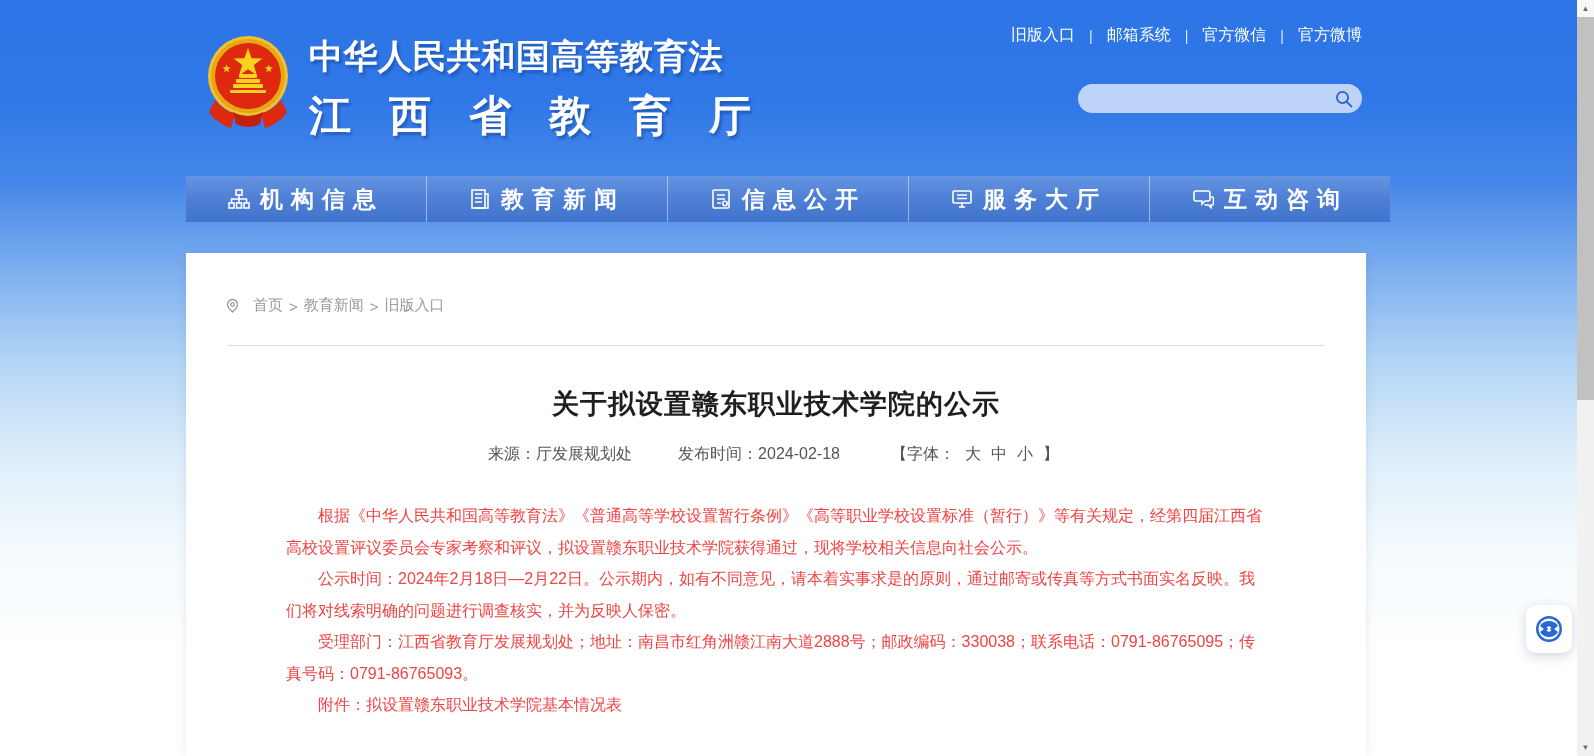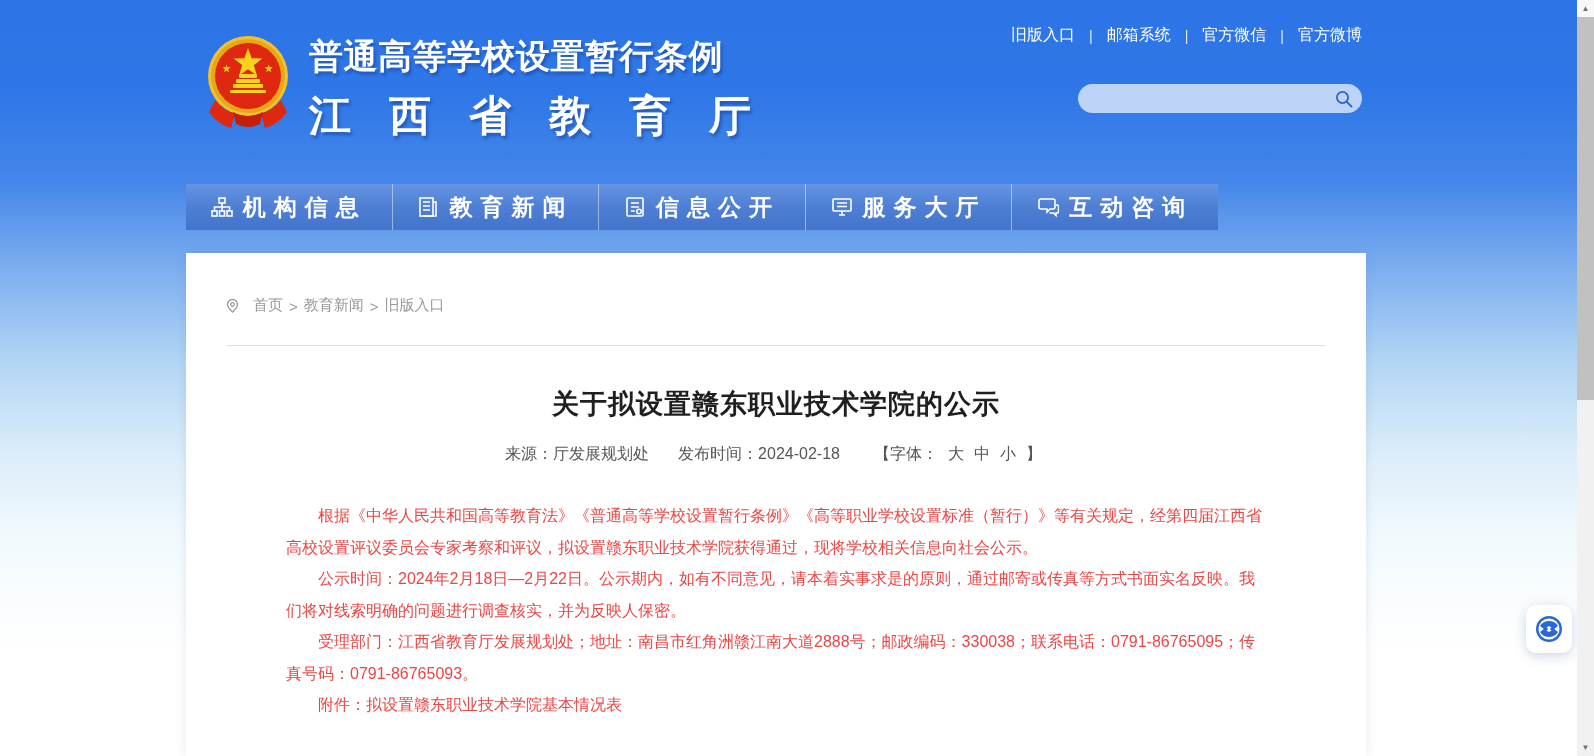--- a/index.html
+++ b/index.html
@@ -18,40 +18,40 @@
   .emblem { width:90px; height:96px; flex:0 0 auto; }
   .org-text { margin-left:16px; color:#fff; }
   .org-line1 { font-size:34px; font-weight:bold; letter-spacing:0.5px; text-shadow:2px 3px 3px rgba(10,50,130,.45); white-space:nowrap; }
   .org-line2 { margin-top:8px; font-size:42px; font-weight:bold; letter-spacing:38px; text-shadow:2px 3px 3px rgba(10,50,130,.45); white-space:nowrap; }
   
   .search { position:absolute; left:1078px; top:84px; width:284px; height:29px;
     background:#bdd4f8; border-radius:15px; display:flex; align-items:center; padding:0 8px 0 16px; }
   .search input { flex:1; border:none; outline:none; background:transparent; font-size:14px; color:#1c4fa8; }
   .search .mag { width:20px; height:20px; cursor:pointer; flex:0 0 auto; }
   
-  .nav { position:absolute; left:186px; top:184px; width:1032px; height:46px; display:flex;
+  .nav { position:absolute; left:186px; top:176px; width:1204px; height:46px; display:flex;
     background:linear-gradient(180deg,#6494e2 0%,#4e7fd4 50%,#4374cd 100%); }
   .nav-item { flex:1; display:flex; align-items:center; justify-content:center; gap:10px;
     color:#fff; font-size:23px; font-weight:bold; letter-spacing:8px; cursor:pointer;
     border-right:1px solid rgba(255,255,255,.45); }
   .nav-item:last-child { border-right:none; }
   .nav-item svg { width:22px; height:22px; flex:0 0 auto; }
   
   .card { position:absolute; left:186px; top:253px; width:1180px; height:503px;
     background:#fff; box-shadow:0 0 10px rgba(40,80,150,.12); }
   .breadcrumb { position:absolute; left:38px; top:43px; display:flex; align-items:flex-end;
     font-size:15px; color:#999; gap:6px; }
   .breadcrumb svg { width:17px; height:17px; margin-right:6px; }
   .breadcrumb a { color:#999; text-decoration:none; cursor:pointer; }
   .crumb-sep { color:#999; }
   .rule { position:absolute; left:41px; top:92px; width:1098px; height:1px; background:#dcdcdc; }
   .art-title { position:absolute; left:0; top:133px; width:100%; text-align:center;
     font-size:27px; font-weight:bold; color:#1f1f1f; letter-spacing:1px; }
   .art-meta { position:absolute; left:0; top:191px; width:100%; display:flex; justify-content:center;
-    gap:29px; font-size:16px; color:#555; }
+    gap:46px; font-size:16px; color:#555; }
   .art-meta .sizes span { cursor:pointer; margin:0 5px; }
   .art-body { position:absolute; left:100px; top:247px; width:978px;
     font-size:16px; line-height:31.5px; color:#ef4444; }
   .art-body p { text-indent:2em; }
   .attachment { cursor:pointer; }
   
   .float-btn { position:absolute; left:1526px; top:605px; width:46px; height:48px; background:#fff;
     border-radius:10px; box-shadow:0 3px 12px rgba(60,90,140,.25); display:flex; align-items:center;
     justify-content:center; cursor:pointer; }
   .float-btn svg { width:28px; height:28px; }
@@ -85,21 +85,21 @@
     <path d="M66 31 l1.7 4.6 4.9 .2 -3.9 3 1.4 4.7 -4.1 -2.8 -4 2.8 1.4 -4.7 -3.9 -3 4.9 -.2 z" fill="#f7d21e" transform="scale(0.62) translate(40,18)"></path>
     <rect x="30" y="50" width="30" height="4" rx="1" fill="#f7d21e"></rect>
     <rect x="33" y="45" width="24" height="4" rx="1" fill="#f7d21e"></rect>
     <rect x="36" y="40" width="18" height="4" rx="1" fill="#f7d21e"></rect>
     <rect x="27" y="56" width="36" height="3" rx="1" fill="#f7d21e"></rect>
     <path d="M12 66 q10 12 20 13 l-4 15 q-14 -4 -22 -16 z" fill="#de2910"></path>
     <path d="M78 66 q-10 12 -20 13 l4 15 q14 -4 22 -16 z" fill="#de2910"></path>
     <path d="M30 78 q15 8 30 0 l-3 12 q-12 6 -24 0 z" fill="#c41f0a"></path>
   </svg>
   <div class="org-text">
-    <div class="org-line1">普通高等学校设置暂行条例</div>
+    <div class="org-line1">中华人民共和国高等教育法</div>
     <div class="org-line2">江西省教育厅</div>
   </div>
 </div>
 
 <div class="search">
   <input type="text" placeholder="" style="">
   <svg class="mag" viewBox="0 0 20 20">
     <circle cx="8.5" cy="8.5" r="5.6" fill="none" stroke="#2f63c8" stroke-width="1.8"></circle>
     <line x1="12.8" y1="12.8" x2="17.5" y2="17.5" stroke="#2f63c8" stroke-width="1.8" stroke-linecap="round"></line>
   </svg>

